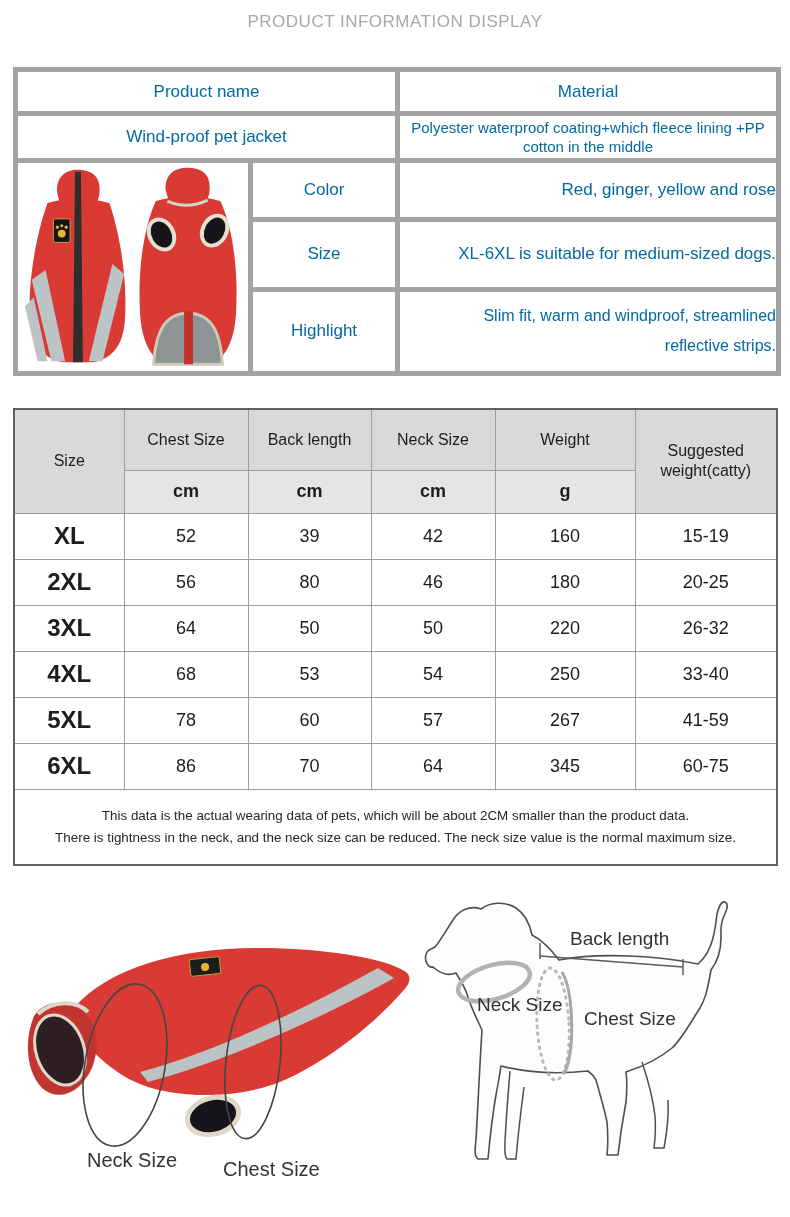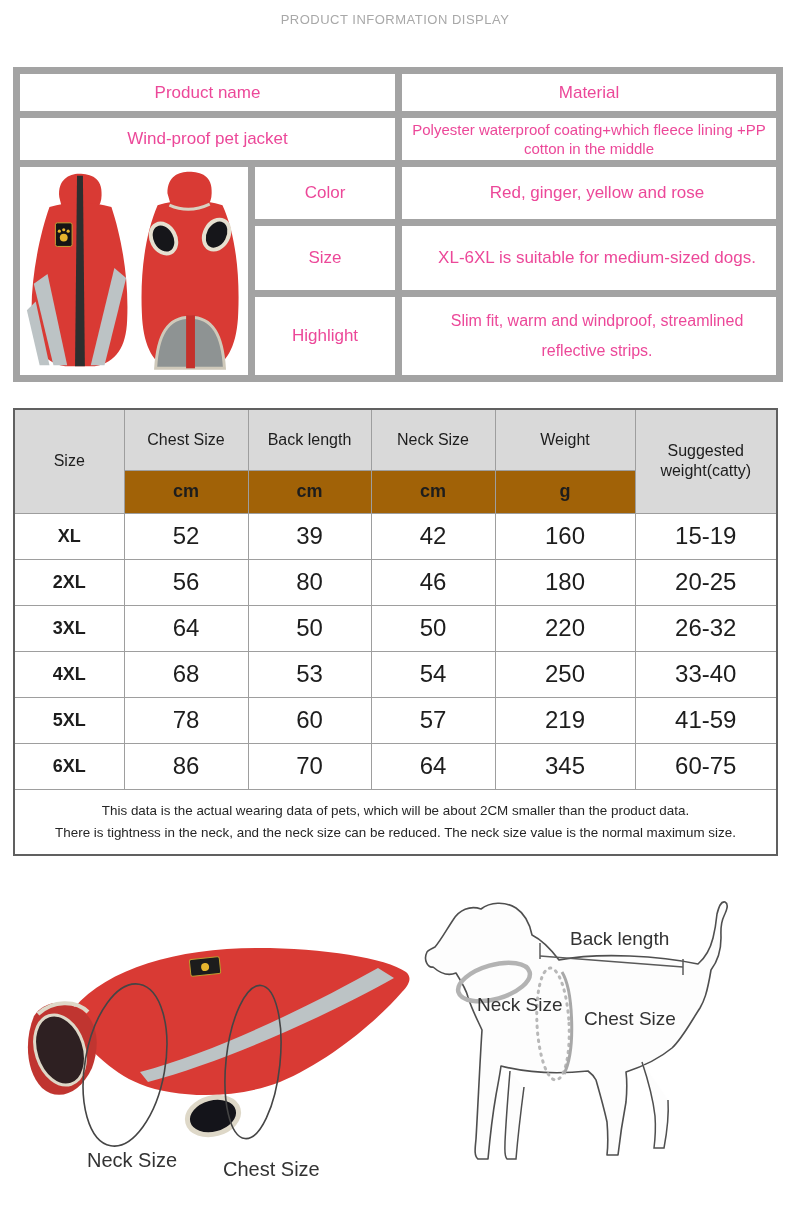--- a/index.html
+++ b/index.html
@@ -1,38 +1,38 @@
 <!DOCTYPE html>
 <html><head>
 <meta charset="utf-8">
 <style>
   html,body{margin:0;padding:0;background:#fff;}
   .page{position:relative;width:790px;height:1217px;background:#ffffff;
         font-family:"Liberation Sans", sans-serif;overflow:hidden;margin:0 auto;color:#222;}
   .page-title{position:absolute;top:12px;left:0;width:100%;text-align:center;
-        font-size:13px;letter-spacing:.5px;color:#a8a8a8;}
+        font-size:17px;letter-spacing:.5px;color:#a8a8a8;}
   
   .info-table{position:absolute;left:13px;top:67px;width:763px;border-collapse:collapse;
         table-layout:fixed;}
-  .info-table td{border:7px solid #a3a3a3;text-align:center;vertical-align:middle;
-        color:#ec4899;font-size:17px;padding:0;}
-  .info-table td.val-left{text-align:center;padding-left:16px;}
+  .info-table td{border:5px solid #a3a3a3;text-align:center;vertical-align:middle;
+        color:#0369a1;font-size:17px;padding:0;}
+  .info-table td.val-left{text-align:right;padding-left:16px;}
   .info-table .material-val{font-size:15px;line-height:19px;padding:2px 8px;}
   .info-table .hl-val{font-size:16px;line-height:30px;}
   .img-cell{padding:2px;}
   
   .size-table{position:absolute;left:13px;top:408px;width:763px;border-collapse:collapse;
         table-layout:fixed;border:2px solid #606060;}
   .size-table td{border:1px solid #9e9e9e;text-align:center;vertical-align:middle;
         color:#1d1d1d;padding:0;}
   .size-table .hd{background:#d9d9d9;font-size:16px;line-height:20px;}
-  .size-table .unit{background:#a16207;font-size:18px;font-weight:bold;}
-  .size-table .sz{font-size:18px;font-weight:bold;}
-  .size-table .num{font-size:24px;}
-  .size-table .note-cell{font-size:13.4px;line-height:22px;color:#262626;padding:6px 2px;}
+  .size-table .unit{background:#e5e5e5;font-size:18px;font-weight:bold;}
+  .size-table .sz{font-size:24px;font-weight:bold;}
+  .size-table .num{font-size:18px;}
+  .size-table .note-cell{font-size:13.4px;line-height:22px;color:#262626;padding:15px 2px;}
   .note-line{white-space:nowrap;text-align:center;}
   
   .diagram-label{position:absolute;color:#333;white-space:nowrap;}
   .lbl-19{font-size:19px;}
   .lbl-20{font-size:20px;}
   svg{display:block;}
 </style>
 </head>
 <body>
 
@@ -149,21 +149,21 @@
       <td class="num">53</td>
       <td class="num">54</td>
       <td class="num">250</td>
       <td class="num">33-40</td>
     </tr>
     <tr style="height:46px">
       <td class="sz">5XL</td>
       <td class="num">78</td>
       <td class="num">60</td>
       <td class="num">57</td>
-      <td class="num">219</td>
+      <td class="num">267</td>
       <td class="num">41-59</td>
     </tr>
     <tr style="height:46px">
       <td class="sz">6XL</td>
       <td class="num">86</td>
       <td class="num">70</td>
       <td class="num">64</td>
       <td class="num">345</td>
       <td class="num">60-75</td>
     </tr>

